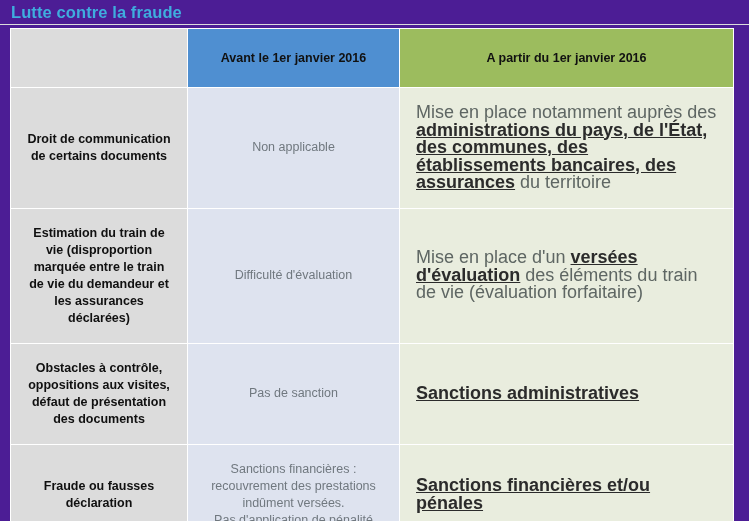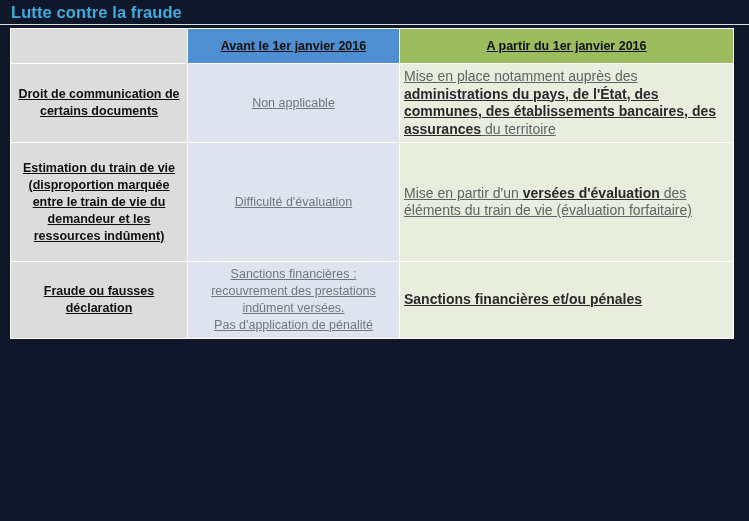--- a/index.html
+++ b/index.html
@@ -11,21 +11,21 @@
     width: 749px;
     height: 521px;
     overflow: hidden;
     font-family: "Liberation Sans", sans-serif;
     -webkit-font-smoothing: antialiased;
   }
   .page {
     position: relative;
     width: 749px;
     height: 521px;
-    background: #0f172a;
+    background: #4c1d95;
   }
   .page-title {
     position: absolute;
     left: 11px;
     top: 0px;
     font-size: 16.5px;
     font-weight: bold;
     color: #3fadde;
     letter-spacing: 0.1px;
     line-height: 24px;
@@ -43,24 +43,23 @@
     position: absolute;
     left: 10px;
     top: 28px;
     width: 723px;
     border-collapse: separate;
     border-spacing: 1px;
     background: #ffffff;
     table-layout: fixed;
   }
   .fraud-table td, .fraud-table th {
-    padding: 4px;
+    padding: 16px;
     vertical-align: middle;
     border: 0;
-    text-decoration: underline;
   }
   col.c1 { width: 176px; }
   col.c2 { width: 211px; }
   col.c3 { width: 333px; }
 
   
   .hdr-blank {
     background: #dcdcdc;
     height: 26px;
   }
@@ -95,21 +94,21 @@
     background: #dee3ef;
     color: #70787f;
     font-size: 12.5px;
     line-height: 17px;
     text-align: center;
     padding: 6px 8px 6px 12px;
   }
   .after-cell {
     background: #e9edde;
     color: #5e6663;
-    font-size: 14px;
+    font-size: 18px;
     line-height: 17.5px;
     text-align: left;
     padding: 6px 10px 6px 12px;
   }
   .emph {
     color: #2b2b2b;
     font-weight: bold;
     text-decoration: underline;
   }
   .r1 { height: 78px; }
@@ -141,24 +140,31 @@
     </thead>
     <tbody>
       <tr class="r1">
         <td class="cat-cell">Droit de communication de certains documents</td>
         <td class="before-cell">Non applicable</td>
         <td class="after-cell">
           <span>Mise en place notamment auprès des </span><span class="emph">administrations du pays, de l'État, des communes, des établissements bancaires, des assurances</span><span> du territoire</span>
         </td>
       </tr>
       <tr class="r3">
-        <td class="cat-cell">Estimation du train de vie (disproportion marquée entre le train de vie du demandeur et les ressources indûment)</td>
+        <td class="cat-cell">Estimation du train de vie (disproportion marquée entre le train de vie du demandeur et les assurances déclarées)</td>
         <td class="before-cell">Difficulté d'évaluation</td>
         <td class="after-cell">
-          <span>Mise en partir d'un </span><span class="emph">versées d'évaluation</span><span> des éléments du train de vie (évaluation forfaitaire)</span>
+          <span>Mise en place d'un </span><span class="emph">versées d'évaluation</span><span> des éléments du train de vie (évaluation forfaitaire)</span>
+        </td>
+      </tr>
+      <tr class="r4">
+        <td class="cat-cell">Obstacles à contrôle, oppositions aux visites, défaut de présentation des documents</td>
+        <td class="before-cell">Pas de sanction</td>
+        <td class="after-cell">
+          <span></span><span class="emph">Sanctions administratives</span><span></span>
         </td>
       </tr>
       <tr class="r5">
         <td class="cat-cell">Fraude ou fausses déclaration</td>
         <td class="before-cell" style="white-space: pre-line;">Sanctions financières : recouvrement des prestations indûment versées.
 Pas d'application de pénalité</td>
         <td class="after-cell">
           <span></span><span class="emph">Sanctions financières et/ou pénales</span><span></span>
         </td>
       </tr>

